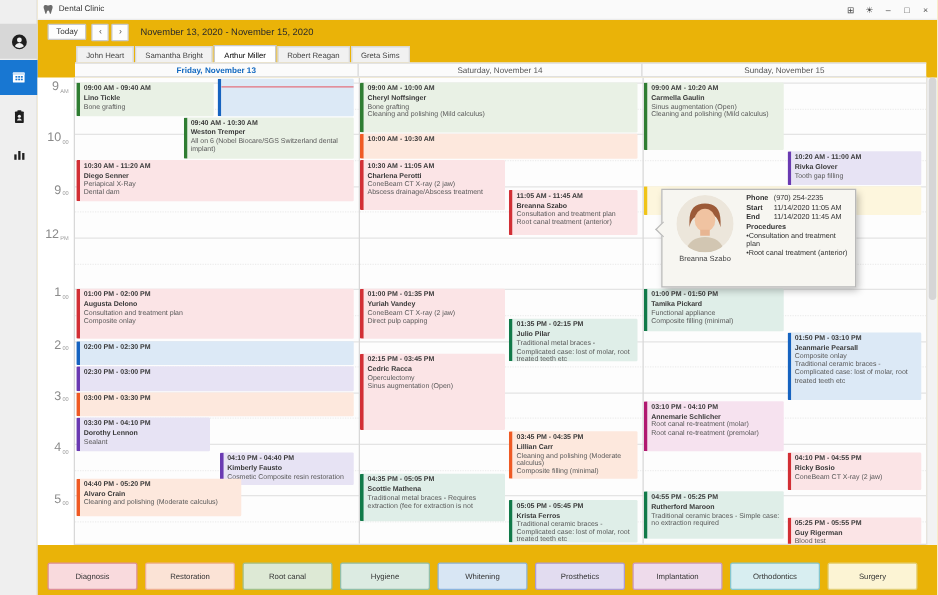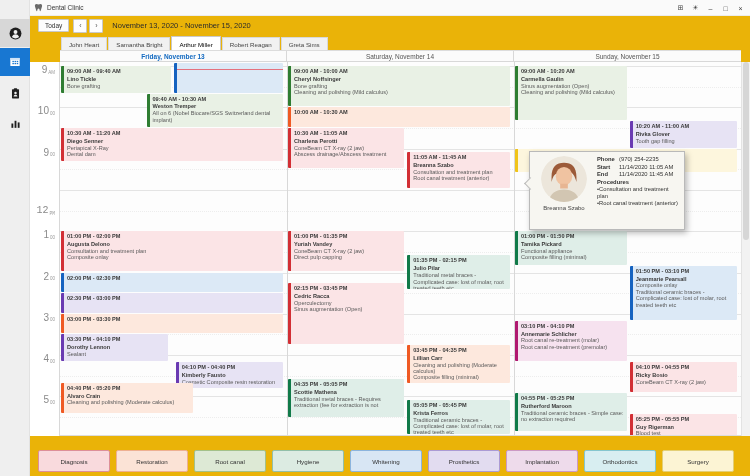--- a/index.html
+++ b/index.html
@@ -159,21 +159,21 @@
         <span class="hsuf">AM</span>
       </div>
       <div class="hlabel" style="top: 44.3px;">
         <span class="hnum">10</span>
         <span class="hsuf">00</span>
       </div>
       <div class="hlabel" style="top: 85.6px;">
         <span class="hnum">9</span>
         <span class="hsuf">00</span>
       </div>
-      <div class="hlabel" style="top: 144px; font-family: Liberation Mono, monospace;">
+      <div class="hlabel" style="top: 121px;">
         <span class="hnum">12</span>
         <span class="hsuf">PM</span>
       </div>
       <div class="hlabel" style="top: 168.2px;">
         <span class="hnum">1</span>
         <span class="hsuf">00</span>
       </div>
       <div class="hlabel" style="top: 209.5px;">
         <span class="hnum">2</span>
         <span class="hsuf">00</span>

